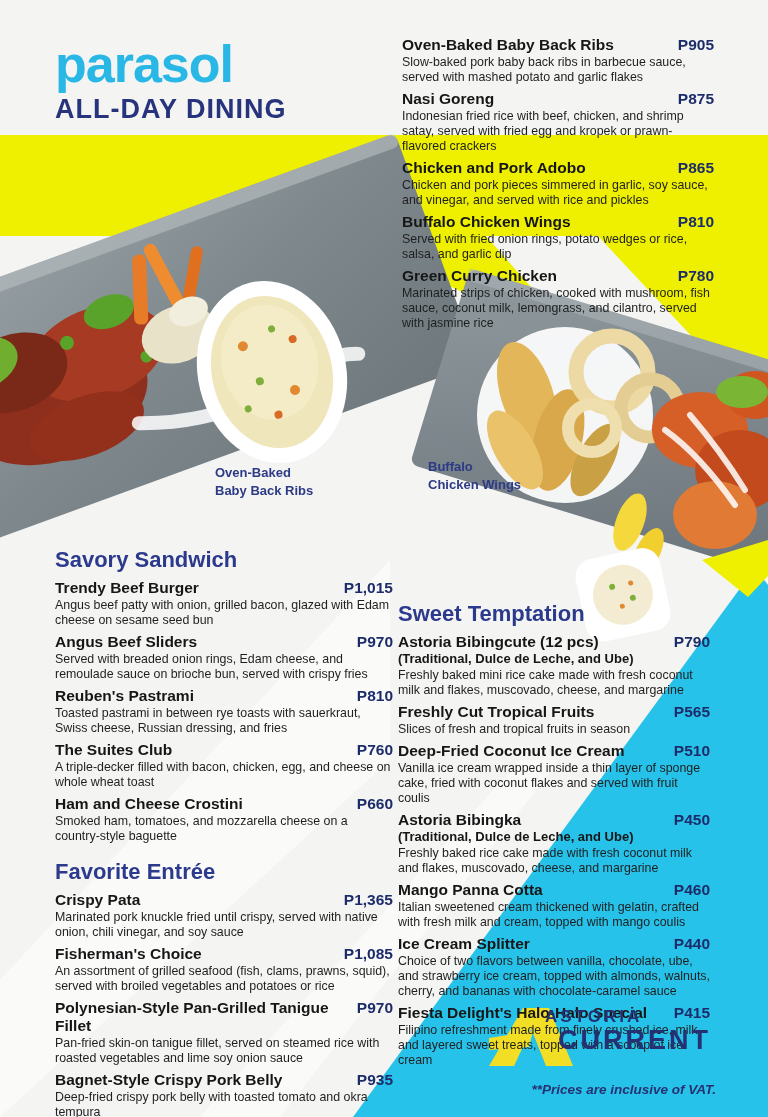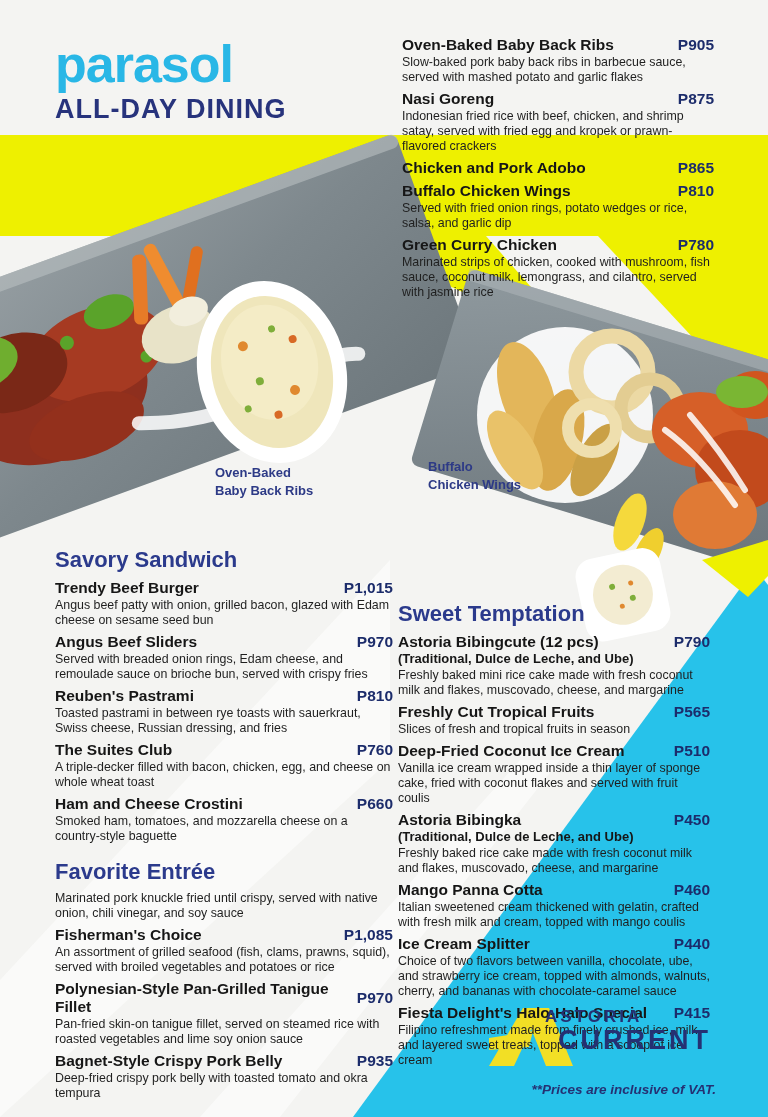--- a/index.html
+++ b/index.html
@@ -14,21 +14,21 @@
 
   
   .col{position:absolute;z-index:5;}
   .col-top-right{left:402px;top:36px;width:312px;}
   .col-left{left:55px;top:548px;width:338px;}
   .col-right{left:398px;top:574px;width:312px;margin-top:28px;}
 
   .section-title{font-size:22px;font-weight:800;color:#2b3a8c;margin:0 0 7px 0;line-height:1.1;}
   .section + .section{margin-top:16px;}
   .menu-item{margin:0 0 5px 0;}
-  .mi-head{display:flex;justify-content:space-between;align-items:center;}
+  .mi-head{display:flex;justify-content:space-between;align-items:flex-start;}
   .mi-name{font-size:15.5px;font-weight:800;color:#161616;line-height:1.15;padding-right:8px;}
   .mi-price{font-size:15.5px;font-weight:800;color:#1c2c6b;white-space:nowrap;}
   .mi-sub{font-size:13px;font-weight:800;color:#161616;line-height:1.15;margin-top:1px;}
   .mi-sub:empty{display:none;}
   .mi-desc{font-size:12.4px;color:#1f1f1f;line-height:1.21;margin-top:1px;}
   .mi-desc:empty{display:none;}
 
   
   .caption{position:absolute;z-index:5;font-size:13px;font-weight:800;color:#2d3a86;line-height:1.35;}
   .cap-left{left:215px;top:464px;}
@@ -176,20 +176,21 @@
 
       <div class="mi-desc">Indonesian fried rice with beef, chicken, and shrimp satay, served with fried egg and kropek or prawn-flavored crackers</div>
     </div>
 
     <div class="menu-item">
       <div class="mi-head">
         <span class="mi-name">Chicken and Pork Adobo</span>
         <span class="mi-price">P865</span>
       </div>
 
+      <div class="mi-desc">Chicken and pork pieces simmered in garlic, soy sauce, and vinegar, and served with rice and pickles</div>
     </div>
 
     <div class="menu-item">
       <div class="mi-head">
         <span class="mi-name">Buffalo Chicken Wings</span>
         <span class="mi-price">P810</span>
       </div>
 
       <div class="mi-desc">Served with fried onion rings, potato wedges or rice, salsa, and garlic dip</div>
     </div>
@@ -253,20 +254,24 @@
 
       <div class="mi-desc">Smoked ham, tomatoes, and mozzarella cheese on a country-style baguette</div>
     </div>
   </div>
     </section>
 
     <section class="section">
       <h2 class="section-title">Favorite Entrée</h2>
       <div class="items">
     <div class="menu-item">
+      <div class="mi-head">
+        <span class="mi-name">Crispy Pata</span>
+        <span class="mi-price">P1,365</span>
+      </div>
 
       <div class="mi-desc">Marinated pork knuckle fried until crispy, served with native onion, chili vinegar, and soy sauce</div>
     </div>
 
     <div class="menu-item">
       <div class="mi-head">
         <span class="mi-name">Fisherman's Choice</span>
         <span class="mi-price">P1,085</span>
       </div>
 

